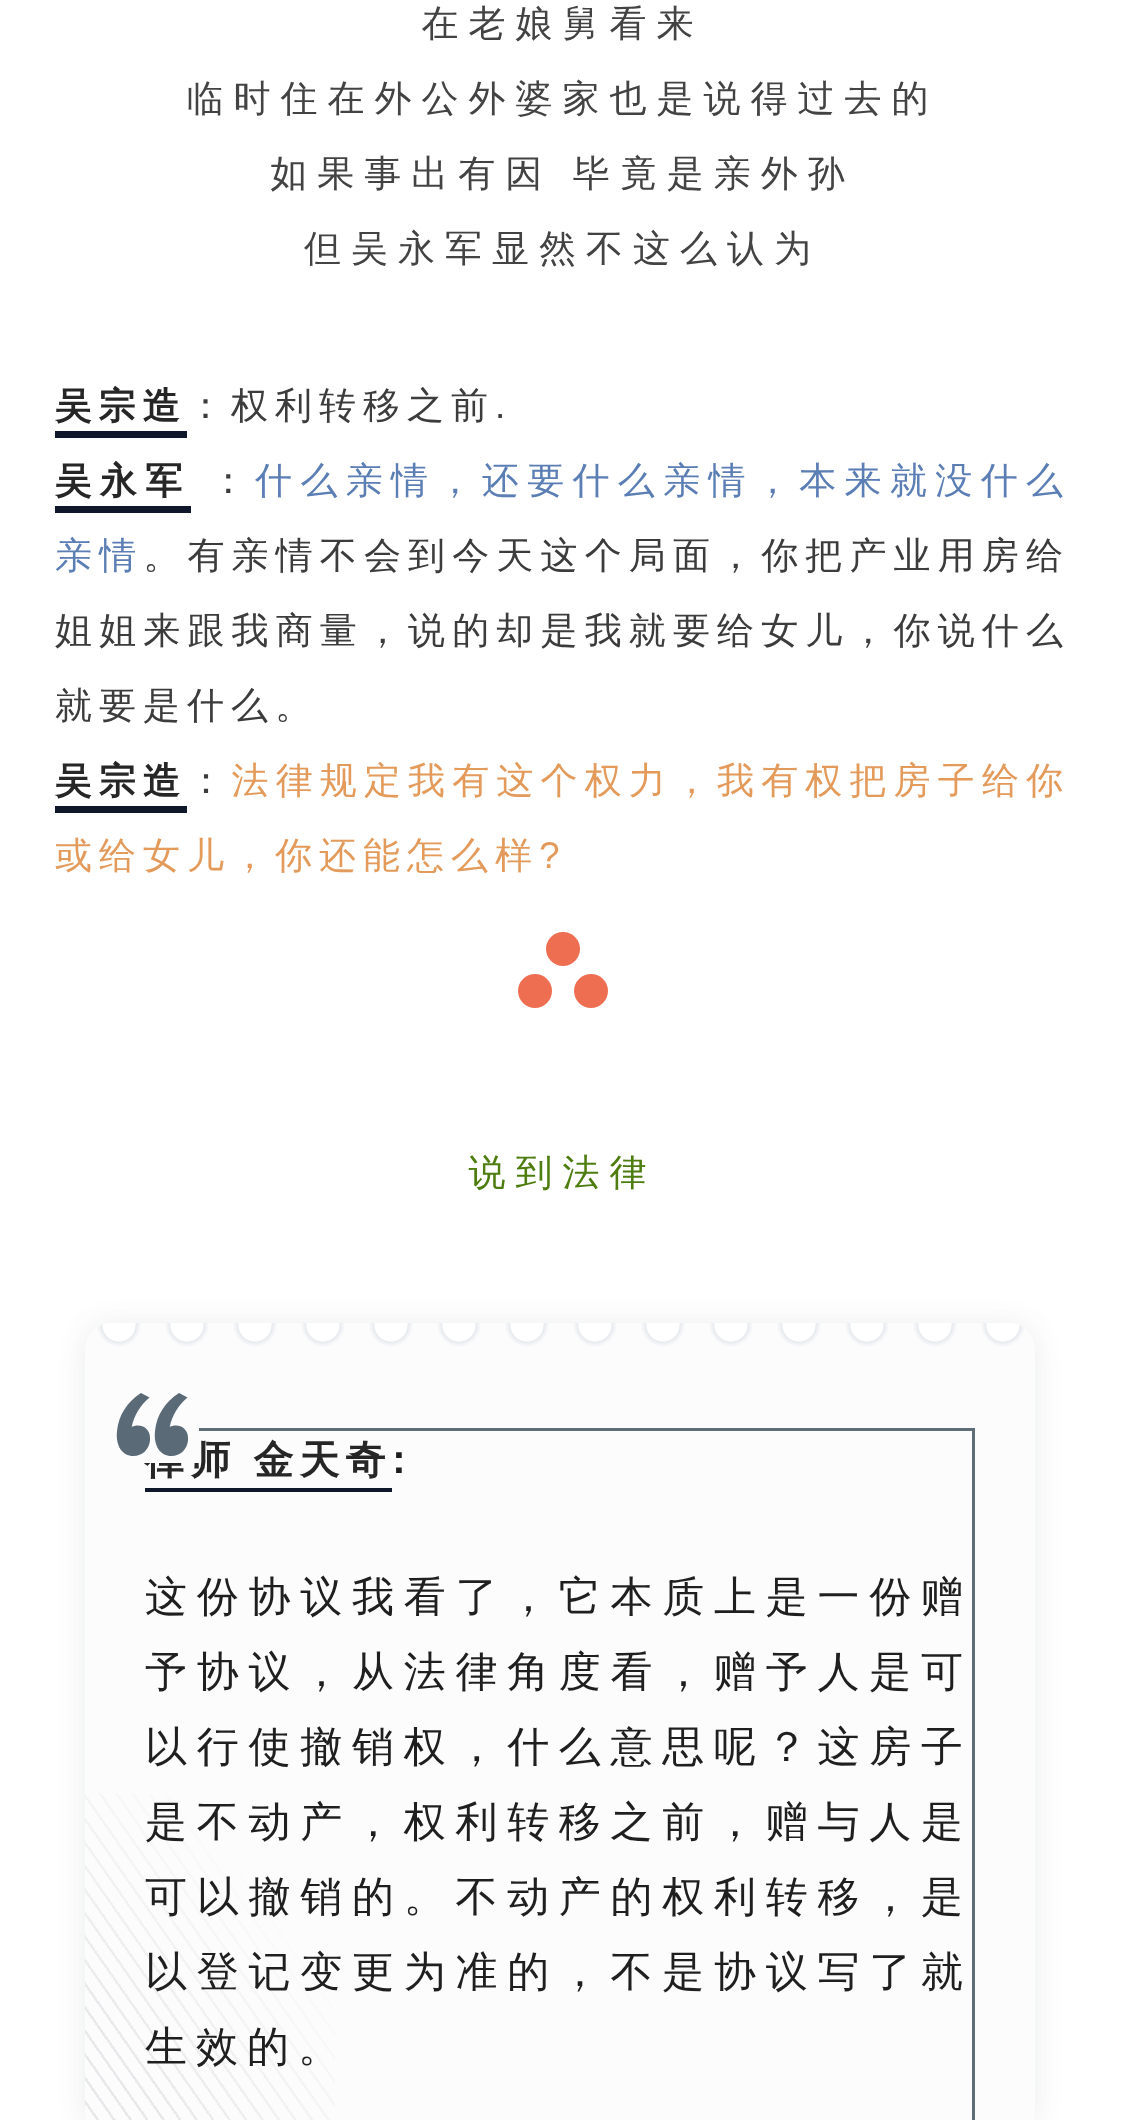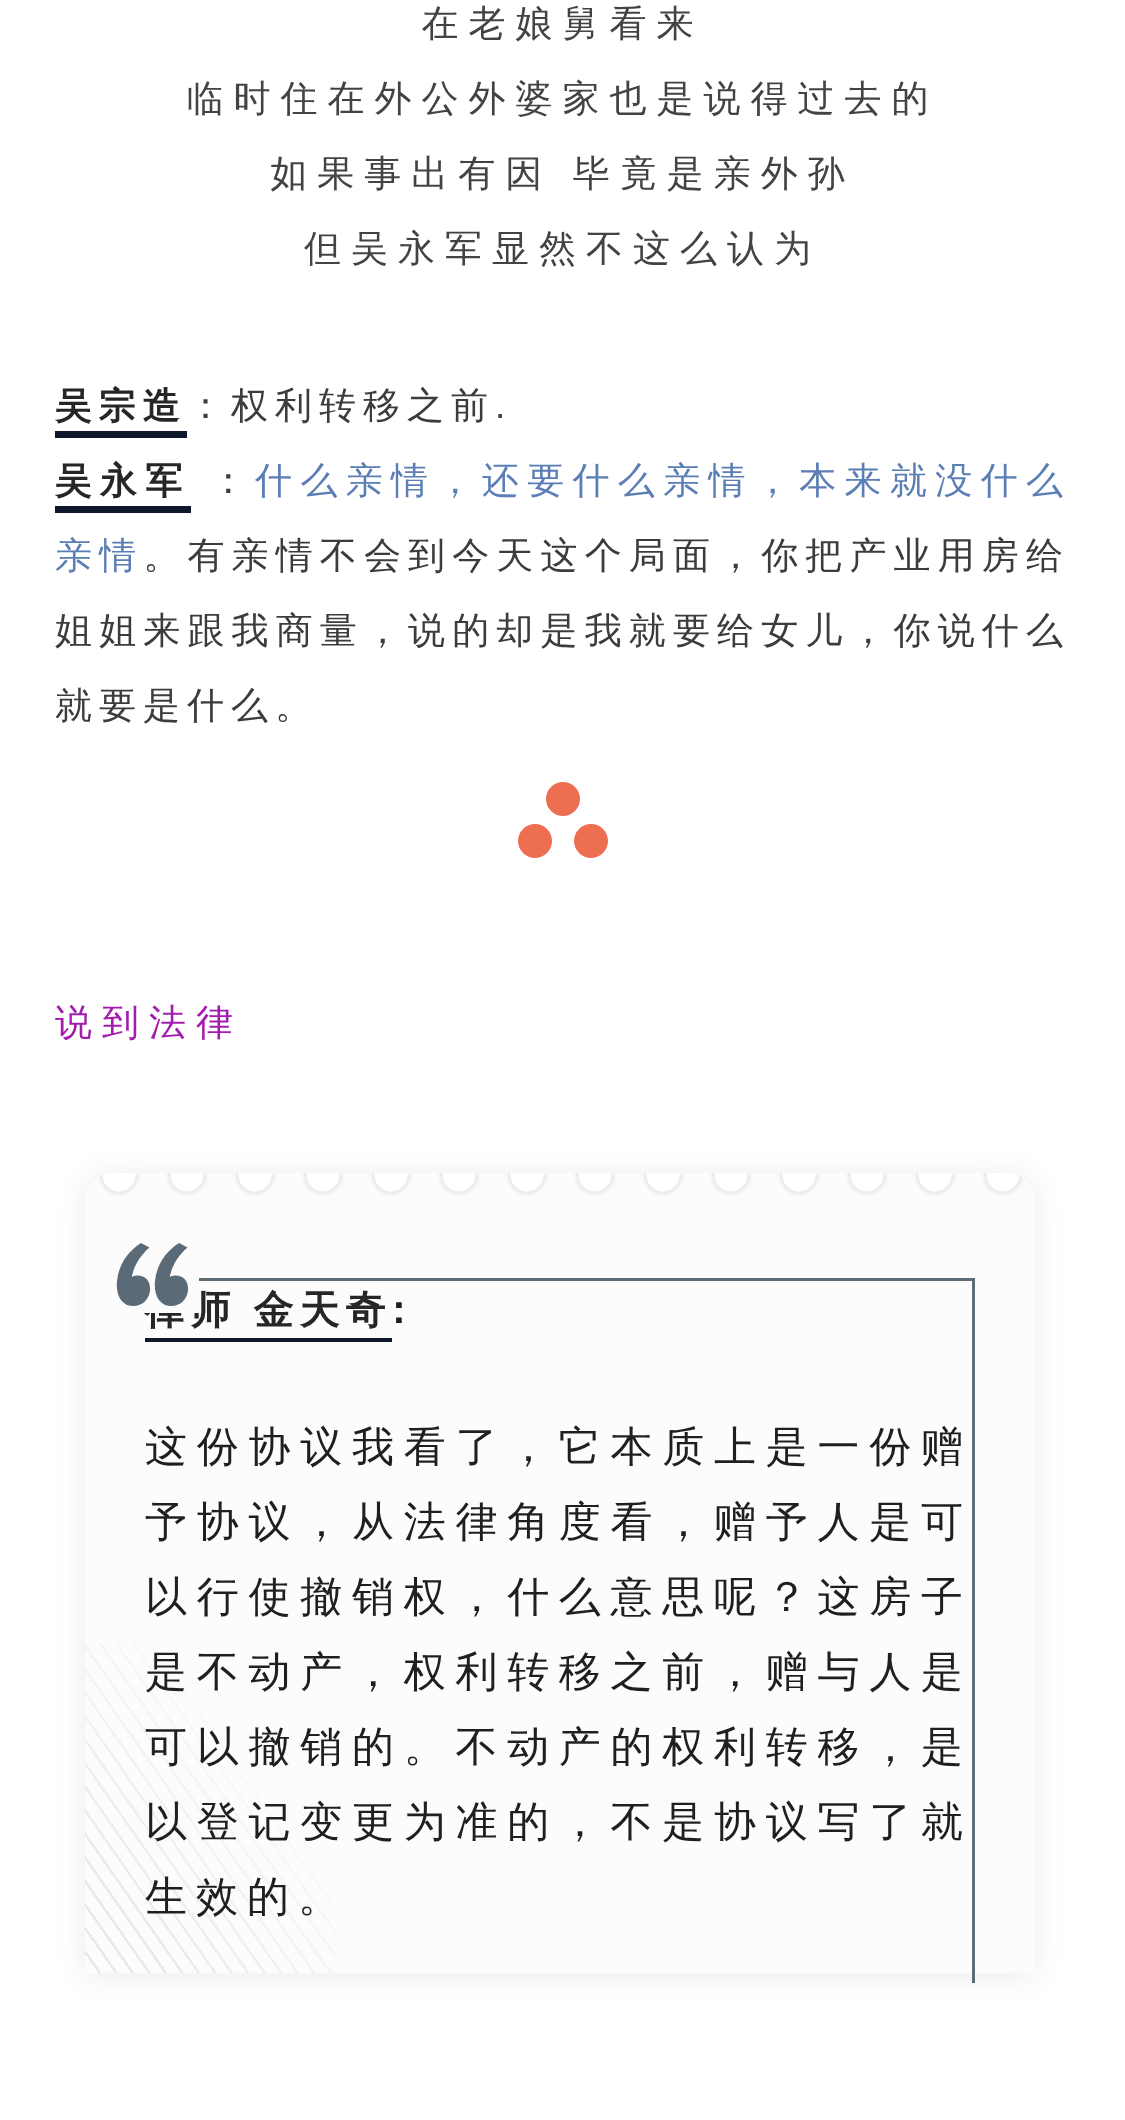--- a/index.html
+++ b/index.html
@@ -12,22 +12,23 @@
 
   
   .intro {
     margin:-14px 55px 0;
     text-align:center;
     font-size:37px; line-height:75px; letter-spacing:10px;
     color:#434343;
   }
   .section-lines {
     margin:127px 55px 0;
+    text-align:center;
     font-size:37px; line-height:75px; letter-spacing:10px;
-    color:#a21caf;
+    color:#4d7c0f;
   }
 
   
   .dialogue {
     margin:82px 55px 0;
     font-size:37px; line-height:75px; letter-spacing:7px;
     text-align:justify;
     color:#3c3c3c;
   }
   .dialogue p { margin:0; }
@@ -104,20 +105,21 @@
 <div class="intro">
   <div>在老娘舅看来</div>
   <div>临时住在外公外婆家也是说得过去的</div>
   <div>如果事出有因 毕竟是亲外孙</div>
   <div>但吴永军显然不这么认为</div>
 </div>
 
 <div class="dialogue">
   <p><span class="speaker">吴宗造</span><span class="seg-dark">：</span><span class="seg-dark">权利转移之前.</span></p>
   <p><span class="speaker">吴永军</span><span class="seg-dark"> ：</span><span class="seg-blue">什么亲情，还要什么亲情，本来就没什么亲情</span><span class="seg-dark">。有亲情不会到今天这个局面，你把产业用房给姐姐来跟我商量，说的却是我就要给女儿，你说什么就要是什么。</span></p>
+  <p><span class="speaker">吴宗造</span><span class="seg-dark">：</span><span class="seg-orange">法律规定我有这个权力，我有权把房子给你或给女儿，你还能怎么样?</span></p>
 </div>
 
 <div class="dots">
   <div class="dot"></div>
   <div class="dot-row">
     <div class="dot"></div>
     <div class="dot"></div>
   </div>
 </div>
 

